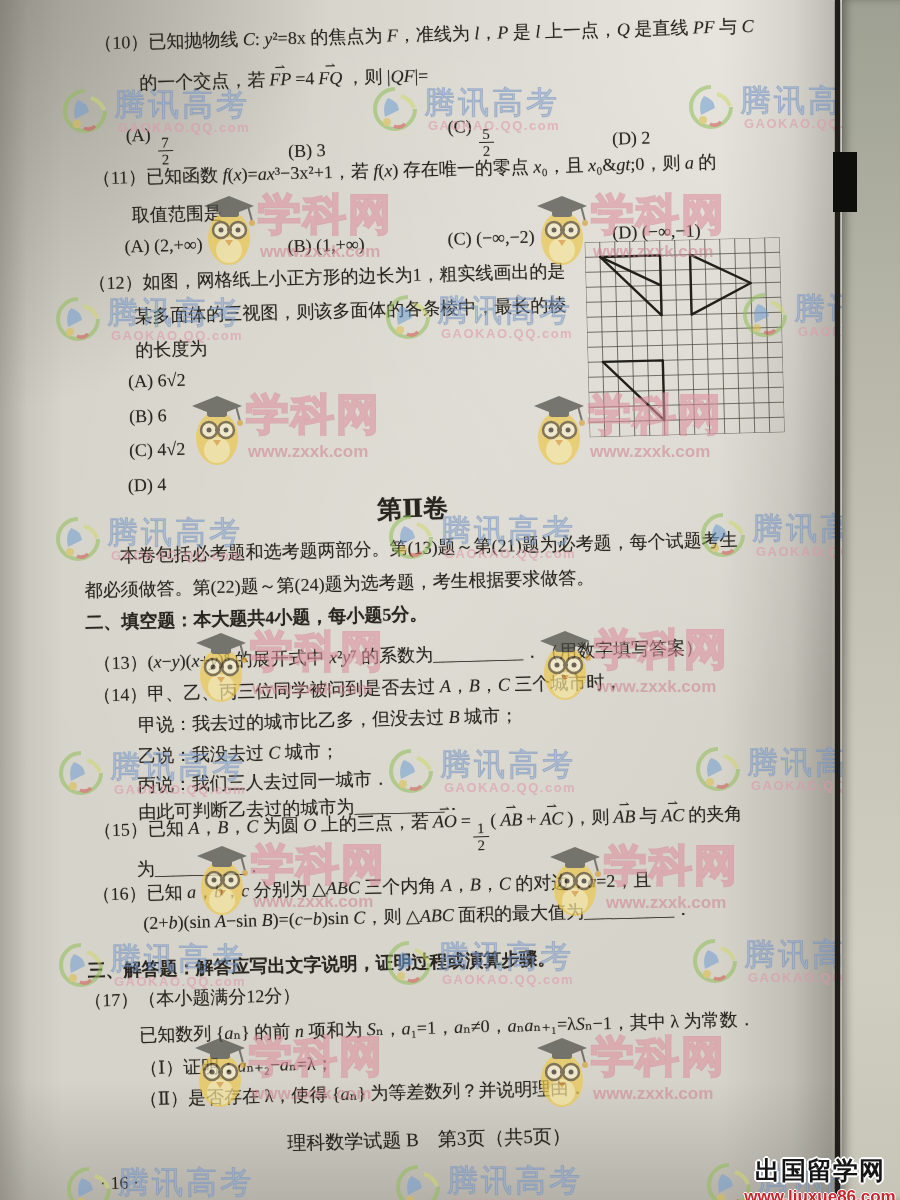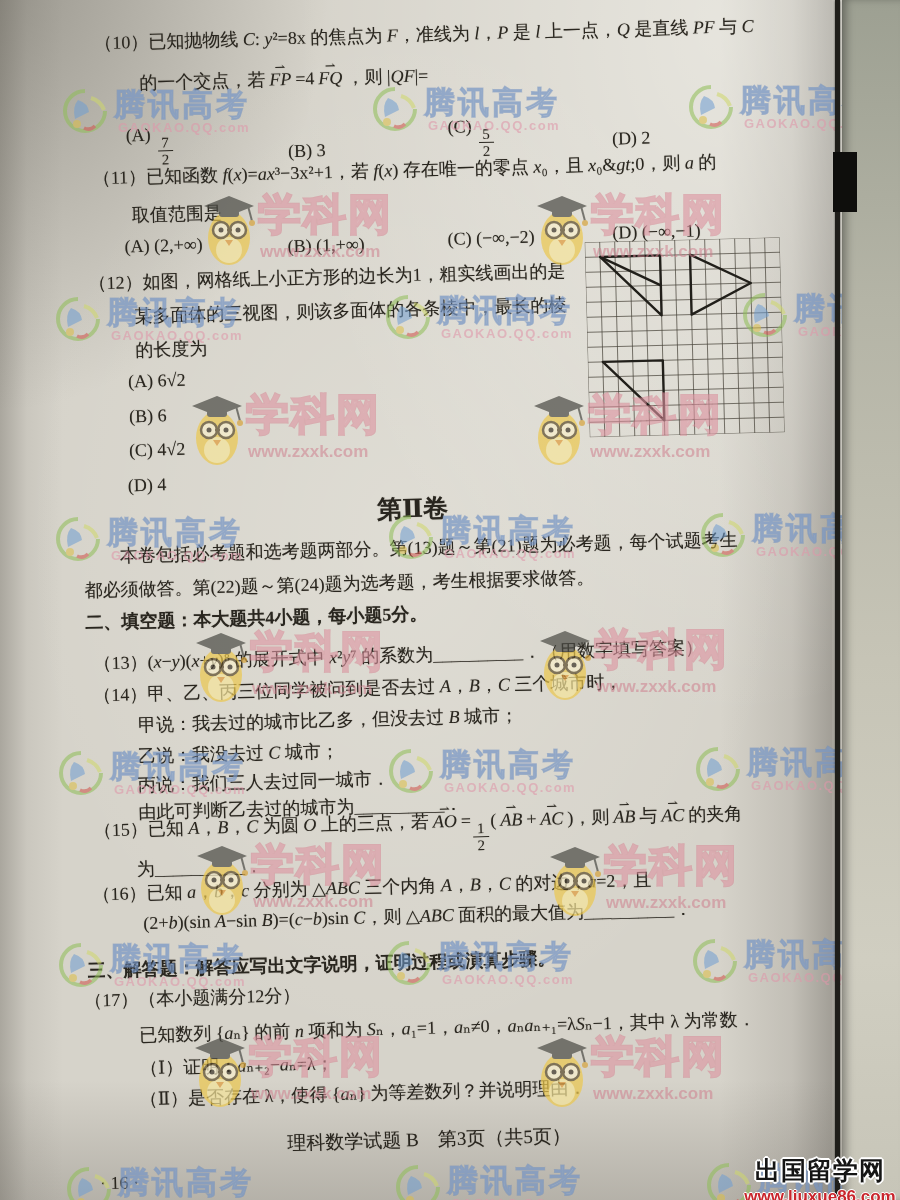--- a/index.html
+++ b/index.html
@@ -25,21 +25,21 @@
   .frac .fd{padding:0 4px;}
   .vec{font-style:italic;position:relative;margin:0 3px;padding:0 1px;}
   .vec::before{content:"⇀";position:absolute;top:-0.78em;left:50%;transform:translateX(-50%);
     font-size:.7em;font-style:normal;}
   
   #figure{position:absolute;}
   
   #wm-layer{position:absolute;inset:0;z-index:4;pointer-events:none;
     font-family:"Liberation Sans","DejaVu Sans",sans-serif;}
   .wm{position:absolute;}
-  .wm-t-text{position:absolute;left:52px;top:-2px;font-size:31px;font-weight:bold;letter-spacing:3px;
+  .wm-t-text{position:absolute;left:52px;top:-2px;font-size:31px;font-weight:normal;letter-spacing:3px;
     color:rgba(142,168,208,.52);-webkit-text-stroke:1px rgba(98,132,188,.40);white-space:nowrap;text-align:right;}
   .wm-t-url{position:absolute;left:56px;top:34px;font-size:13px;font-weight:bold;letter-spacing:1.5px;
     color:rgba(222,150,168,.58);white-space:nowrap;}
   .wm-x-text{position:absolute;left:58px;top:-4px;font-size:43px;font-weight:bold;letter-spacing:2px;
     color:rgba(255,246,247,.22);-webkit-text-stroke:2px rgba(213,126,141,.50);white-space:nowrap;text-align:right;}
   .wm-x-url{position:absolute;left:60px;top:52px;font-size:17px;font-weight:bold;
     color:rgba(206,128,142,.55);white-space:nowrap;}
   
   #adjacent-page{position:absolute;left:842px;top:0;width:58px;height:1200px;z-index:5;
     background:linear-gradient(180deg,#9da092 0%,#b4b4a6 25%,#c6c4b6 55%,#d0cec1 80%,#c7c5b8 100%);

